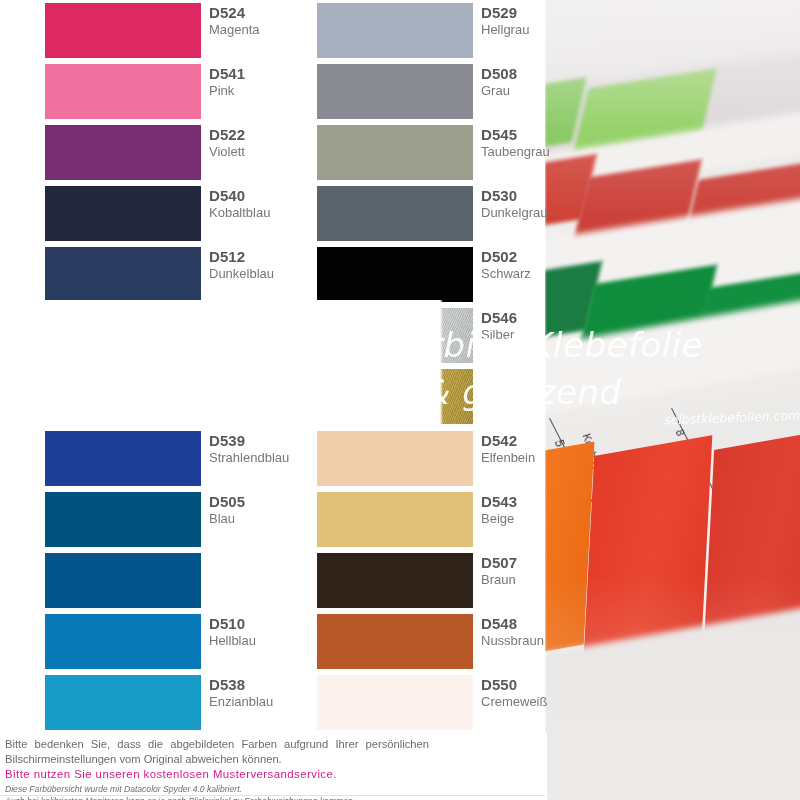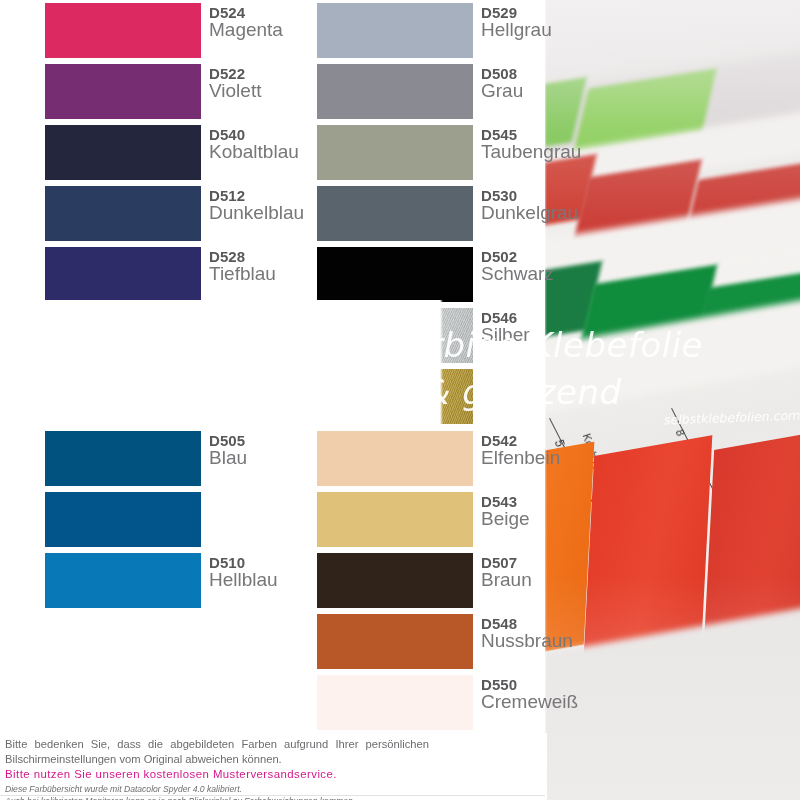--- a/index.html
+++ b/index.html
@@ -60,21 +60,21 @@
   }
   .col-right .sw{left:4px;width:156px;}
   .lbl{
     position:absolute;left:168px;top:4px;width:104px;
   }
   .code{
     font-size:15px;font-weight:bold;color:#58585a;letter-spacing:.1px;
     line-height:17px;white-space:nowrap;
   }
   .nm{
-    font-size:19px;font-weight:normal;color:#77777a;
+    font-size:13px;font-weight:normal;color:#77777a;
     line-height:18px;white-space:nowrap;
   }
 
   
   .metal-silver{
     background:
       repeating-linear-gradient(115deg, rgba(255,255,255,.22) 0 1px, rgba(0,0,0,.05) 1px 2px),
       linear-gradient(100deg,#b9bdbe 0%,#c9cccd 25%,#bcc0c1 50%,#c6c9ca 75%,#b6babb 100%);
   }
   .metal-gold{
@@ -203,20 +203,27 @@
   <div class="grid">
     <div class="col col-left" id="col-left">
         <div class="row">
           <div class="sw" style="background: rgb(220, 41, 97);"></div>
           <div class="lbl">
             <div class="code">D524</div>
             <div class="nm">Magenta</div>
           </div>
         </div>
         <div class="row">
+          <div class="sw" style="background: rgb(240, 112, 158);"></div>
+          <div class="lbl">
+            <div class="code">D541</div>
+            <div class="nm">Pink</div>
+          </div>
+        </div>
+        <div class="row">
           <div class="sw" style="background: rgb(118, 45, 114);"></div>
           <div class="lbl">
             <div class="code">D522</div>
             <div class="nm">Violett</div>
           </div>
         </div>
         <div class="row">
           <div class="sw" style="background: rgb(35, 38, 60);"></div>
           <div class="lbl">
             <div class="code">D540</div>
@@ -259,20 +266,27 @@
           </div>
         </div>
         <div class="row">
           <div class="sw" style="background: rgb(2, 85, 138);"></div>
         </div>
         <div class="row">
           <div class="sw" style="background: rgb(8, 120, 182);"></div>
           <div class="lbl">
             <div class="code">D510</div>
             <div class="nm">Hellblau</div>
+          </div>
+        </div>
+        <div class="row">
+          <div class="sw" style="background: rgb(24, 155, 198);"></div>
+          <div class="lbl">
+            <div class="code">D538</div>
+            <div class="nm">Enzianblau</div>
           </div>
         </div>
       </div>
     <div class="col col-right" id="col-right">
         <div class="row">
           <div class="sw" style="background: rgb(166, 176, 190);"></div>
           <div class="lbl">
             <div class="code">D529</div>
             <div class="nm">Hellgrau</div>
           </div>

